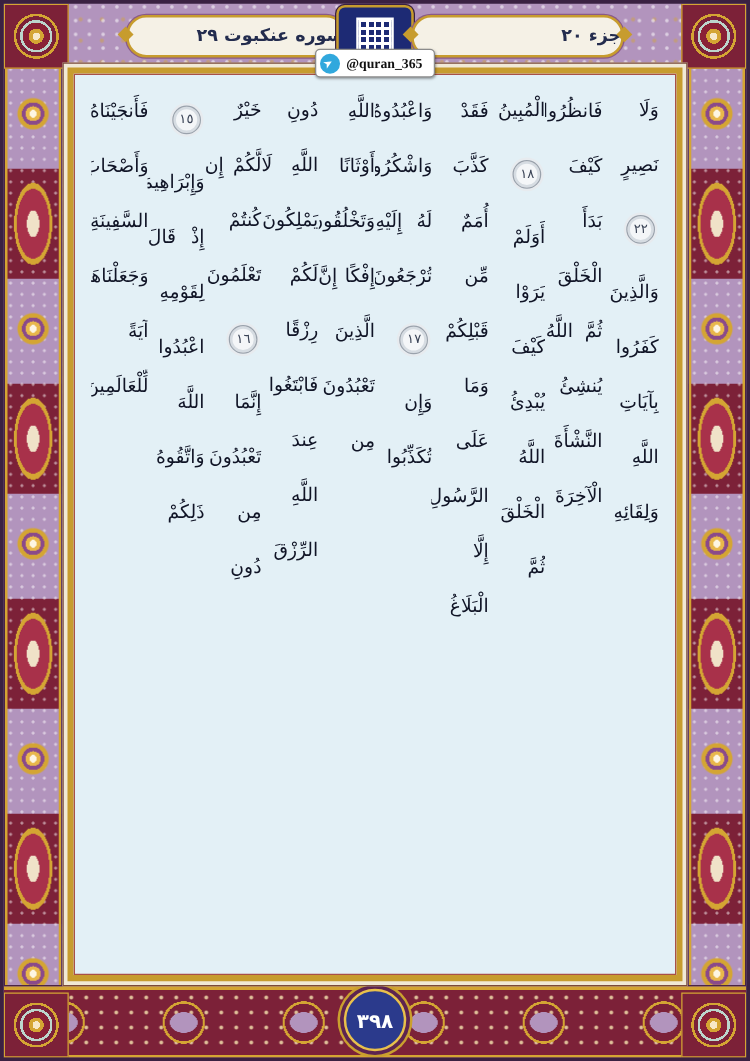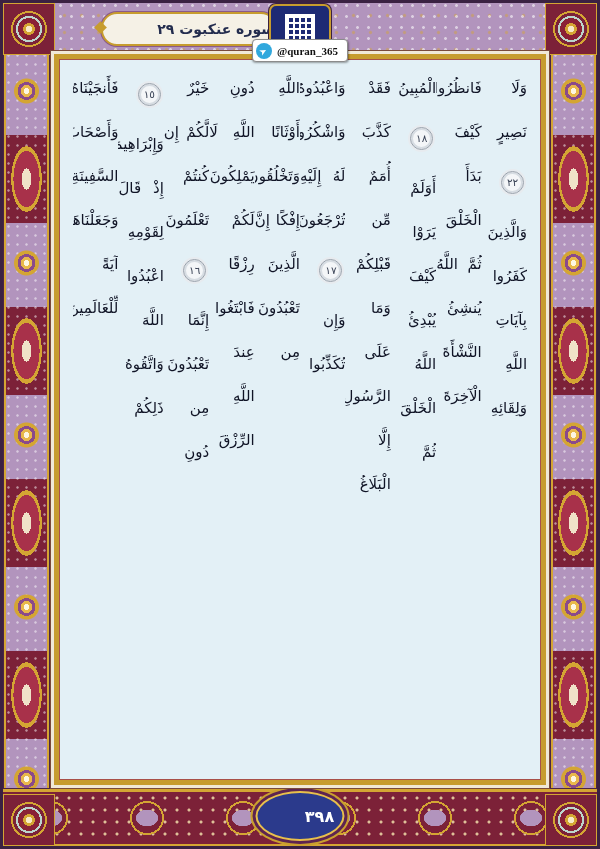--- a/index.html
+++ b/index.html
@@ -70,21 +70,21 @@
     background-color:#7c2138;border-top:3px solid #d4a533;border-bottom:2px solid #d4a533;box-sizing:border-box;
     background-image:
       radial-gradient(circle at 50% 50%, rgba(0,0,0,0) 0 15px, #d4a533 15px 17px, rgba(0,0,0,0) 17px),
       radial-gradient(38% 52% at 50% 50%, #b294bd 0 30%, rgba(0,0,0,0) 31%),
       radial-gradient(circle, rgba(240,220,170,.85) 1px, rgba(0,0,0,0) 2px);
     background-size:96px 100%, 96px 100%, 12px 12px;}
   .pnum{position:absolute;left:50%;bottom:8px;transform:translateX(-50%);
     width:46px;height:46px;border-radius:50%;background:#2b3a8c;
     border:2px solid #e8c04b;box-shadow:0 0 0 3px #5d2450, 0 0 0 5px #caa02e;
     color:#fff;display:flex;align-items:center;justify-content:center;
-    font-size:16px;font-weight:bold;z-index:8;padding-left:39px;}
+    font-size:16px;font-weight:bold;z-index:8;}
 
   
   .panel{position:absolute;top:50px;left:50px;right:50px;bottom:60px;
     background:#f1e9d6;border:1px solid #7a4a3a;padding:3px;box-sizing:border-box;z-index:10;}
   .panel-gold{height:100%;border:5px solid #c79c2e;box-sizing:border-box;}
   .panel-inner{height:100%;border:1px solid #a85048;background:#e3f0f6;
     box-sizing:border-box;padding:6px 13px;}
   .lines{height:100%;display:flex;}
   .qline{flex:1 1 0;min-height:0;direction:rtl;text-align:justify;text-align-last:justify;
     font-size:15px;line-height:44px;color:#101426;overflow:hidden;white-space:normal;}
@@ -106,20 +106,23 @@
   <div class="corner c-tr"></div>
   <div class="corner c-bl"></div>
   <div class="corner c-br"></div>
 
   <div class="header">
     <div class="cartouche cart-surah">
       <span>سوره عنكبوت ٢٩</span>
     </div>
     <div class="logo">
       <div class="logo-k"></div>
+    </div>
+    <div class="cartouche cart-juz">
+      <span>جزء ٢٠</span>
     </div>
   </div>
 
   <div class="badge">
     <div class="tg">
         <span>➤</span>
       </div>
     <div class="handle">@quran_365</div>
   </div>
 

